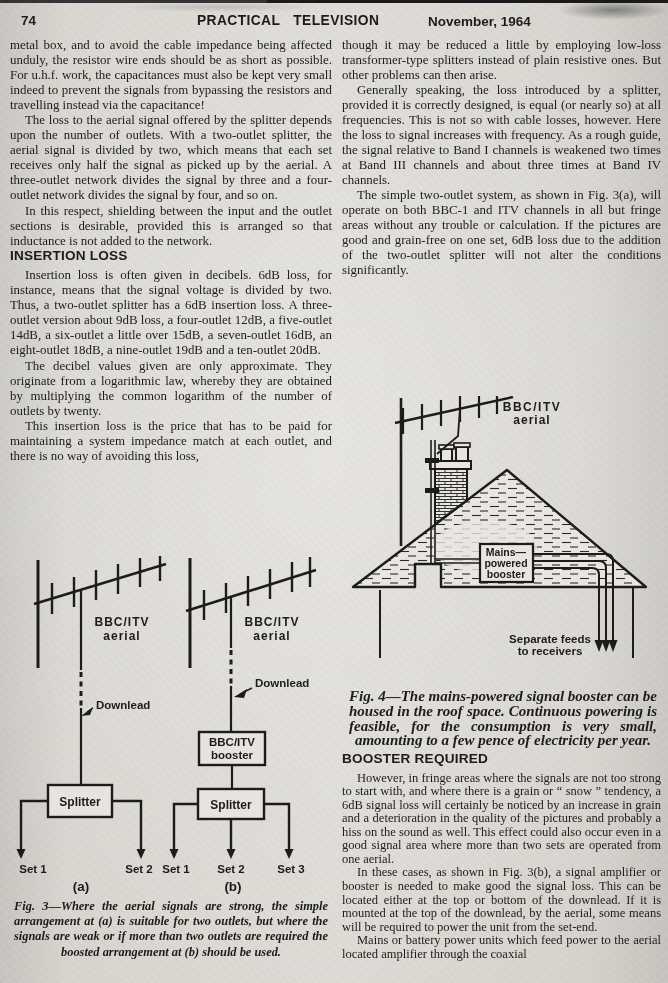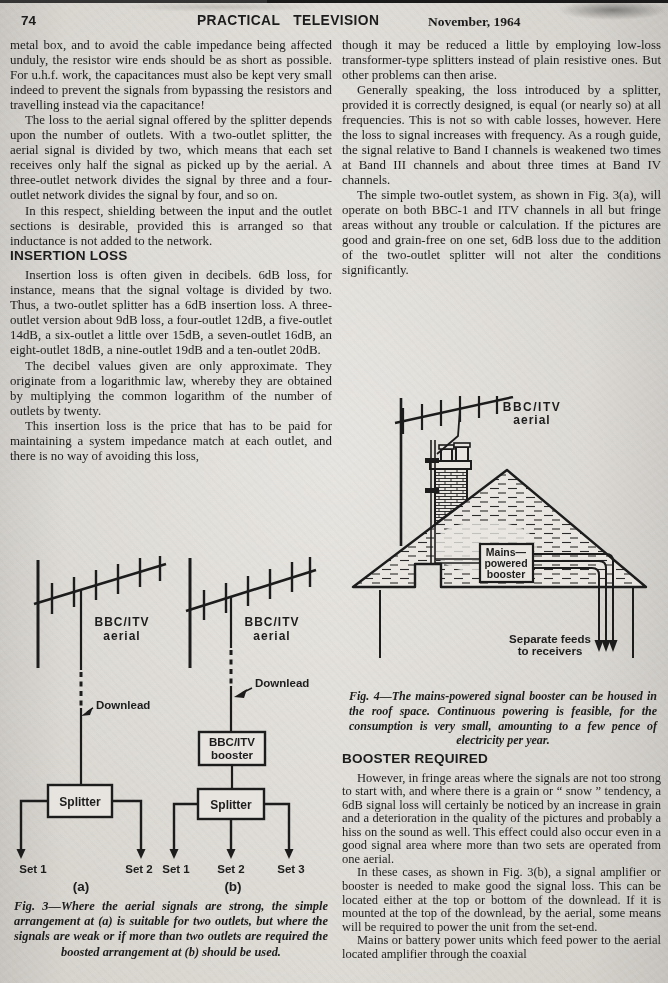--- a/index.html
+++ b/index.html
@@ -14,33 +14,33 @@
       repeating-linear-gradient(-33deg, rgba(255,255,255,.06) 0 3px, transparent 3px 8px);}
   .top-edge{position:absolute;top:0;left:0;width:100%;height:3px;
     background:linear-gradient(90deg,#343434 0 40%,#1a1a1a 40% 100%);}
   .smudge-tr{position:absolute;top:0;right:0;width:110px;height:20px;
     background:radial-gradient(closest-side, rgba(30,30,30,.45), rgba(30,30,30,0));}
   .smudge-tl{position:absolute;top:2px;left:120px;width:200px;height:10px;
     background:radial-gradient(closest-side, rgba(60,58,55,.18), rgba(60,58,55,0));}
   .hdr{position:absolute;font-family:"Liberation Sans",sans-serif;font-weight:700;}
   #pageno{left:21px;top:13px;font-size:13.5px;}
   #title{left:197px;top:13px;font-size:13.8px;letter-spacing:.4px;word-spacing:9px;}
-  #date{left:428px;top:14px;font-size:13.5px;font-family:Liberation Serif, serif;}
+  #date{left:428px;top:14px;font-size:13.5px;}
   .col{position:absolute;text-align:justify;}
   #lcol{left:10px;top:38px;width:322px;font-size:12.9px;line-height:15.05px;}
   #rcol-top{left:342px;top:38px;width:319px;font-size:12.9px;line-height:15.0px;}
   #rcol-bottom{left:342px;top:752px;width:319px;font-size:12.5px;line-height:13.55px;}
   p{margin:0;}
   p.ind{text-indent:15px;}
   h2.sec{font:700 13.6px/1 "Liberation Sans",sans-serif;letter-spacing:.2px;margin:0 0 6px 0;}
   #rcol-bottom h2.sec{margin:0 0 6px 0;}
   .cap{position:absolute;font:italic 700 12.4px/15.2px "Liberation Serif",serif;
     text-align:justify;text-align-last:center;}
   #fig3cap{left:14px;top:899px;width:314px;}
-  #fig4cap{left:349px;top:689px;width:308px;font-size:12px;line-height:14.8px;}
+  #fig4cap{left:349px;top:689px;width:308px;font-size:15px;line-height:14.8px;}
   #fig3{position:absolute;left:8px;top:556px;}
   #fig4{position:absolute;left:345px;top:396px;}
   svg text{font-family:"Liberation Sans",sans-serif;fill:#1c1c1c;font-weight:700;}
 </style>
 </head>
 <body>
 
 <div class="page">
   <div class="top-edge"></div>
   <div class="smudge-tr"></div>

